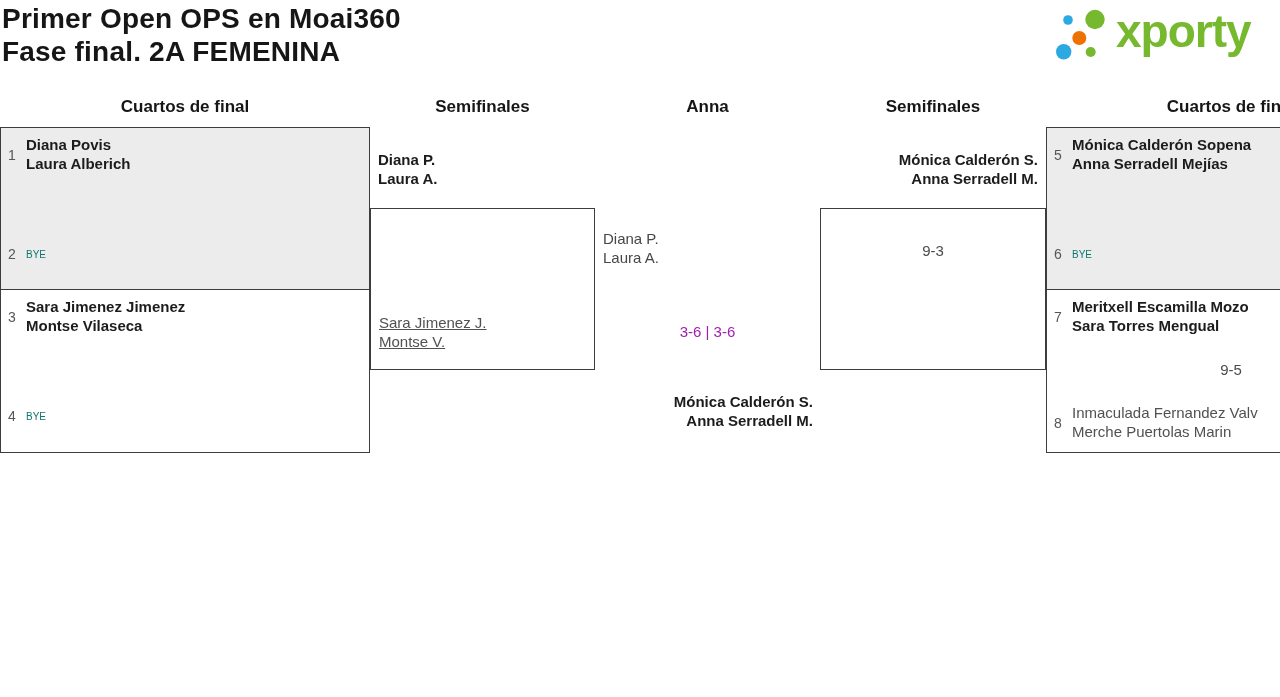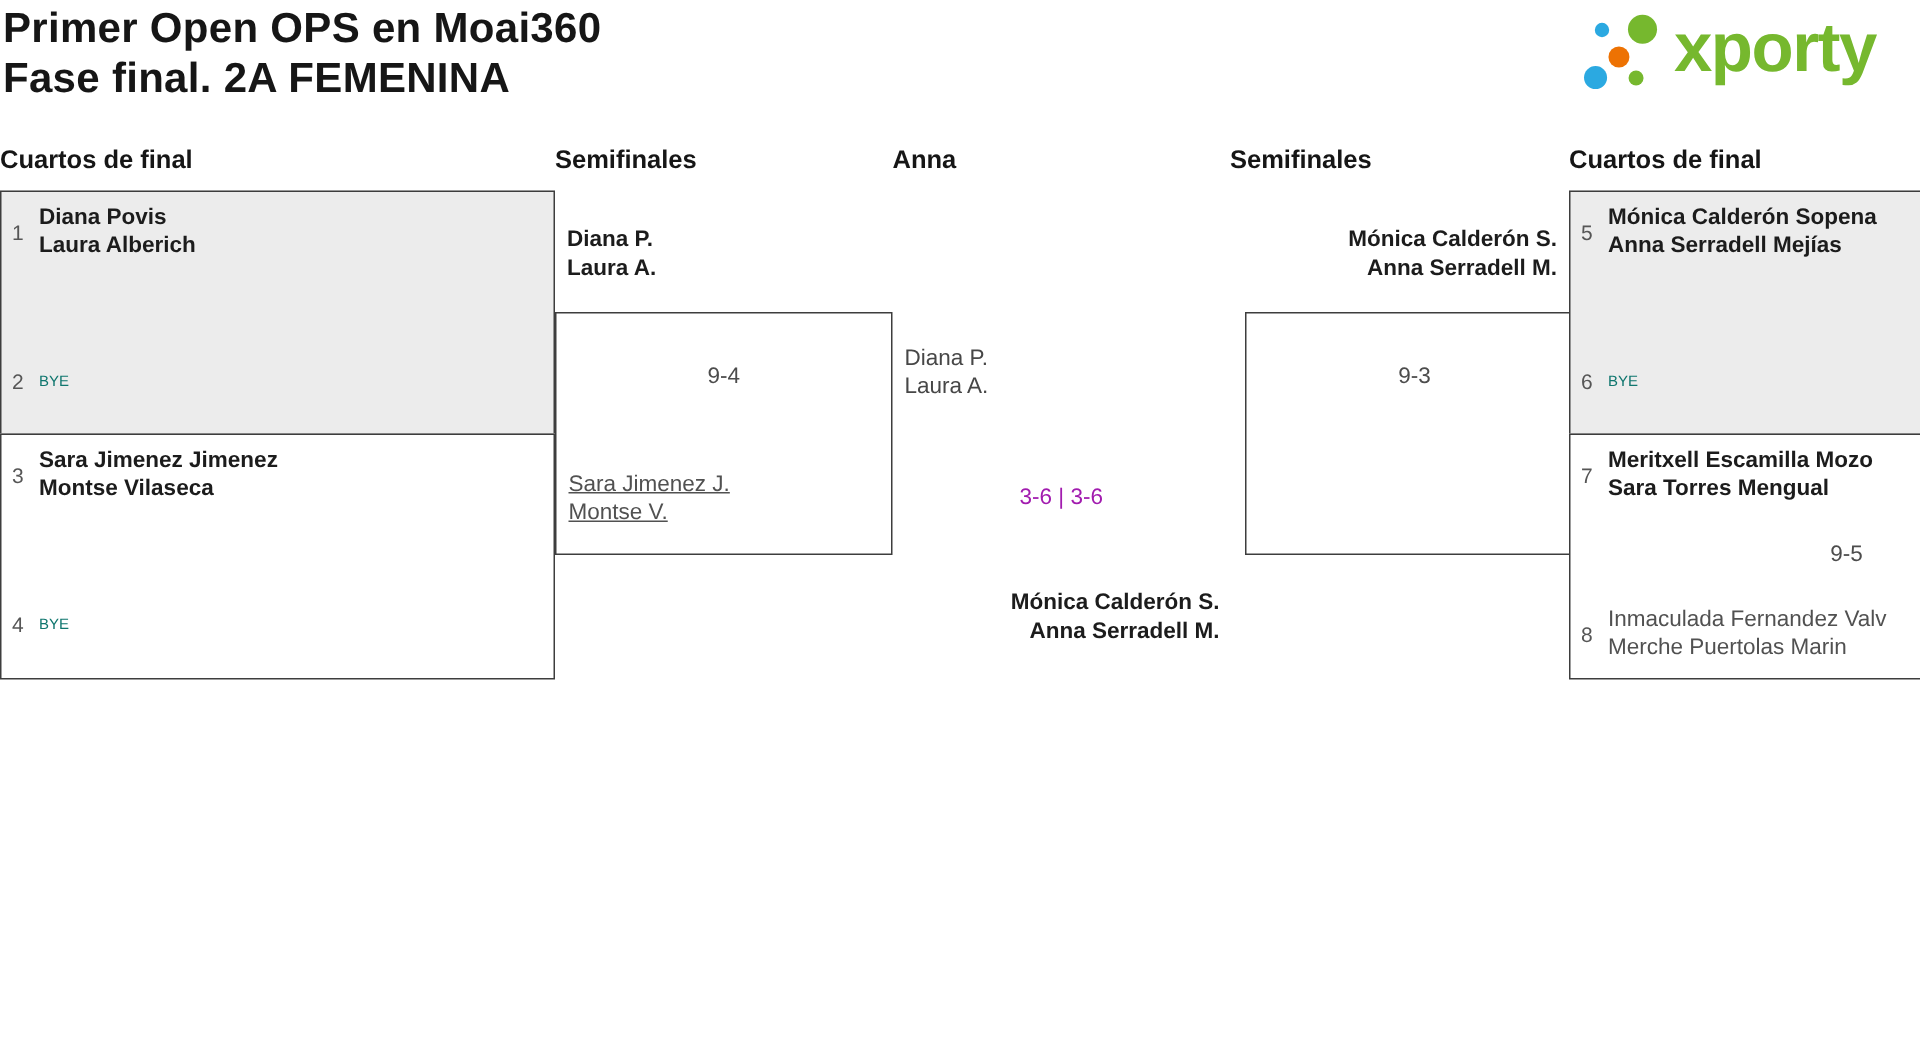--- a/index.html
+++ b/index.html
@@ -15,39 +15,39 @@
     position: absolute; left: 2px; top: 2px;
     font-size: 28px; line-height: 33px; font-weight: 700; color: #161616;
     letter-spacing: 0.2px; white-space: pre;
   }
   .logo-svg { position: absolute; left: 1050px; top: 5px; }
 
   
   .round-header {
     position: absolute; top: 97px; height: 20px;
     font-size: 17px; font-weight: 700; color: #161616;
-    white-space: nowrap;
+    text-align: center; white-space: nowrap;
   }
   .rh1 { left: 0;      width: 370px; }
   .rh2 { left: 370px;  width: 225px; }
   .rh3 { left: 595px;  width: 225px; }
   .rh4 { left: 820px;  width: 226px; }
   .rh5 { left: 1046px; width: 370px; }
 
   
   .box {
     position: absolute; box-sizing: border-box;
     border: 1px solid #3d3d3d; background: #ffffff;
   }
   .box.shaded { background: #ececec; }
 
   .qfL1 { left: 0;      top: 127px; width: 370px; height: 163px; }
   .qfL2 { left: 0;      top: 289px; width: 370px; height: 164px; }
   .sfL  { left: 370px;  top: 208px; width: 225px; height: 162px; }
-  .sfR  { left: 820px;  top: 208px; width: 226px; height: 162px; margin-left: 10px; }
+  .sfR  { left: 820px;  top: 208px; width: 226px; height: 162px; }
   .qfR1 { left: 1046px; top: 127px; width: 370px; height: 163px; }
   .qfR2 { left: 1046px; top: 289px; width: 370px; height: 164px; }
 
   
   .slot {
     position: absolute; left: 7px; right: 4px;
     display: flex; align-items: center;
   }
   .slot-a { top: 8px; }
   .slot-bye { top: 118px; }
@@ -132,21 +132,20 @@
         <span class="line">Montse Vilaseca</span>
       </span>
     </div>
     <div class="slot slot-bye">
       <span class="seed">4</span>
       <span class="bye-text">BYE</span>
     </div>
   </div>
 
   <div class="box sfL">
-    <div class="score score-sf">9-4</div>
     <div class="sf-opponent sf-opp-left">
       <span class="line">Sara Jimenez J.</span><br>
       <span class="line">Montse V.</span>
     </div>
   </div>
 
   <div class="adv-label adv-bold lbl-sfL-winner">
     <span>Diana P.</span><br>
     <span>Laura A.</span>
   </div>

